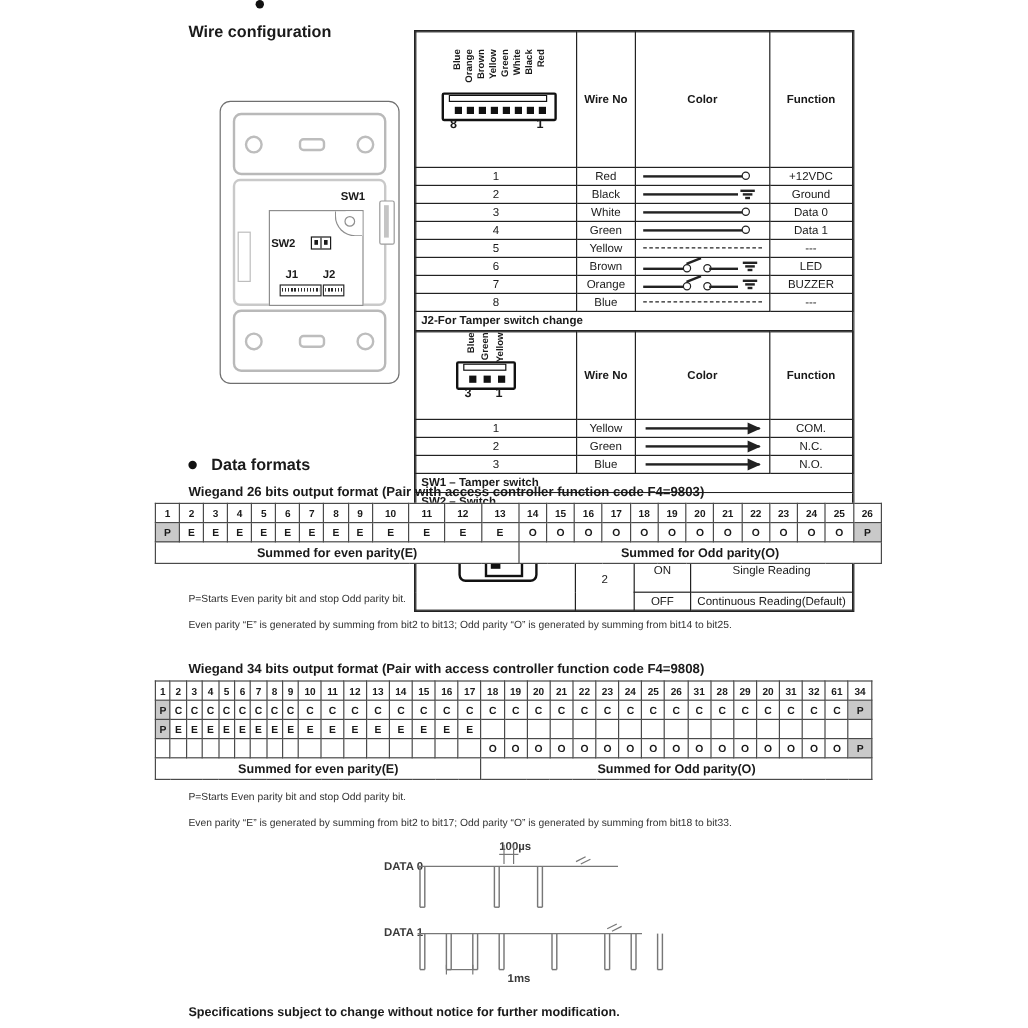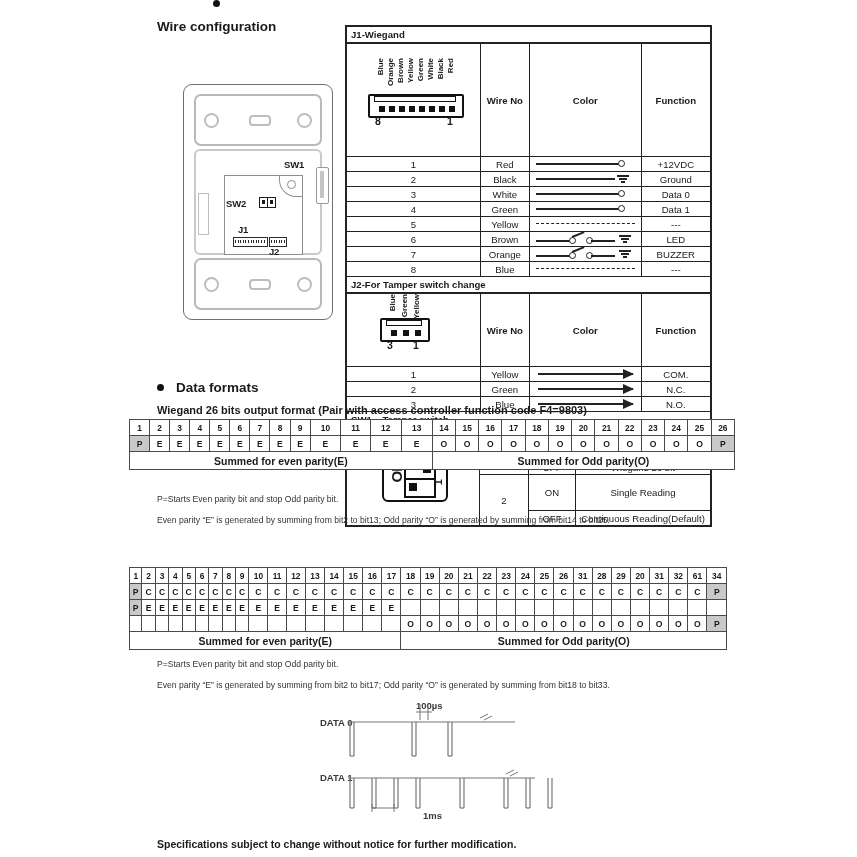--- a/index.html
+++ b/index.html
@@ -125,38 +125,37 @@
         <div class="leftbar"></div>
         <div class="pcb">
           <div class="pcb-corner"></div>
           <div class="pcb-hole"></div>
           <div class="lbl" style="left:1px;top:22px;">SW2</div>
           <div class="dip2" style="left:34px;top:21px;">
               <i></i>
               <i></i>
             </div>
           <div class="lbl" style="left:13px;top:48px;">J1</div>
-          <div class="lbl" style="left:44px;top:48px;margin-top:22px;">J2</div>
+          <div class="lbl" style="left:44px;top:48px;">J2</div>
           <div class="conn" style="left:8px;top:61px;width:33px;"></div>
           <div class="conn" style="left:44px;top:61px;width:16px;"></div>
         </div>
         <div class="lbl" style="right:16px;top:8px;text-align:right;">SW1</div>
         <div class="sw1body"></div>
       </div>
       <div class="plate bot">
         <span class="scr l"></span>
         <span class="slot"></span>
         <span class="scr r"></span>
       </div>
     </div>
   </div>
 
   <div class="wt">
 
-    <div class="bar first">J1-Wiegand</div>
     <table class="w">
       <tbody>
           <tr>
         <td rowspan="9" class="conncell" style="width:132px;">
           <div class="j1art" id="j1art">
                 <span class="vlab" style="left:29px;top:14px;">Blue</span>
                 <span class="vlab" style="left:39px;top:14px;">Orange</span>
                 <span class="vlab" style="left:49px;top:14px;">Brown</span>
                 <span class="vlab" style="left:59px;top:14px;">Yellow</span>
                 <span class="vlab" style="left:69px;top:14px;">Green</span>
@@ -463,20 +462,21 @@
         </tr>
         <tr>
           <td class="sum" colspan="13">Summed for even parity(E)</td>
           <td class="sum" colspan="13">Summed for Odd parity(O)</td>
         </tr>
       </tbody>
     </table>
   <div class="note" style="left:157px;top:494px;">P=Starts Even parity bit and stop Odd parity bit.</div>
   <div class="note" style="left:157px;top:515px;">Even parity “E” is generated by summing from bit2 to bit13; Odd parity “O” is generated by summing from bit14 to bit25.</div>
 
+  <div class="fmt-title" style="left:157px;top:552px;">Wiegand 34 bits output format (Pair with access controller function code F4=9808)</div>
   <table class="bits" id="bits34" style="left:129px;top:567px;width:598px;">
       <tbody>
         <tr>
           <td class="num">1</td>
           <td class="num">2</td>
           <td class="num">3</td>
           <td class="num">4</td>
           <td class="num">5</td>
           <td class="num">6</td>
           <td class="num">7</td>

